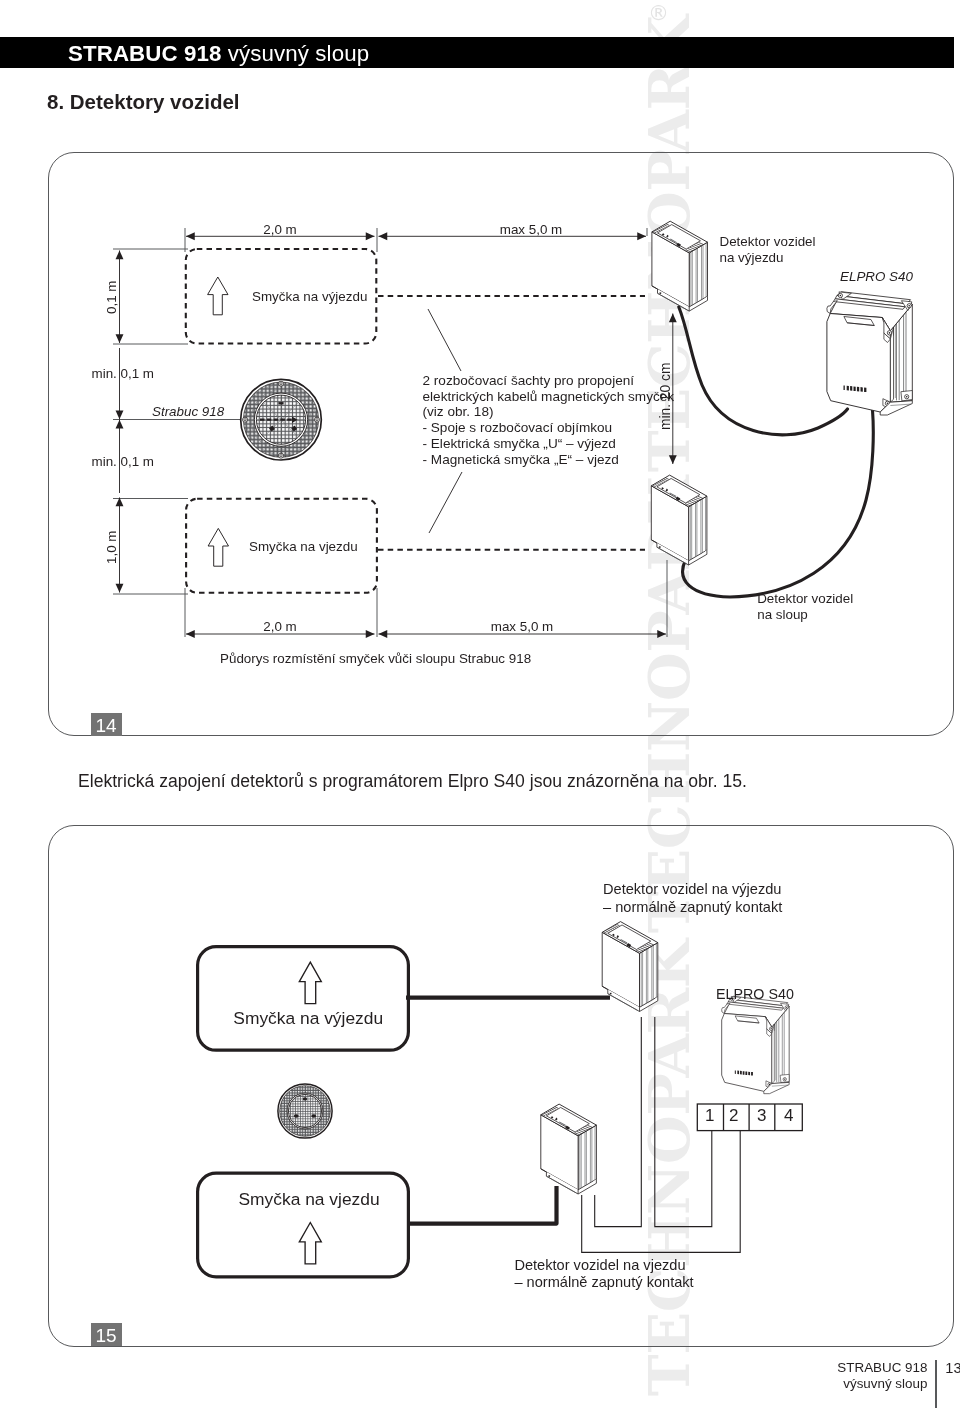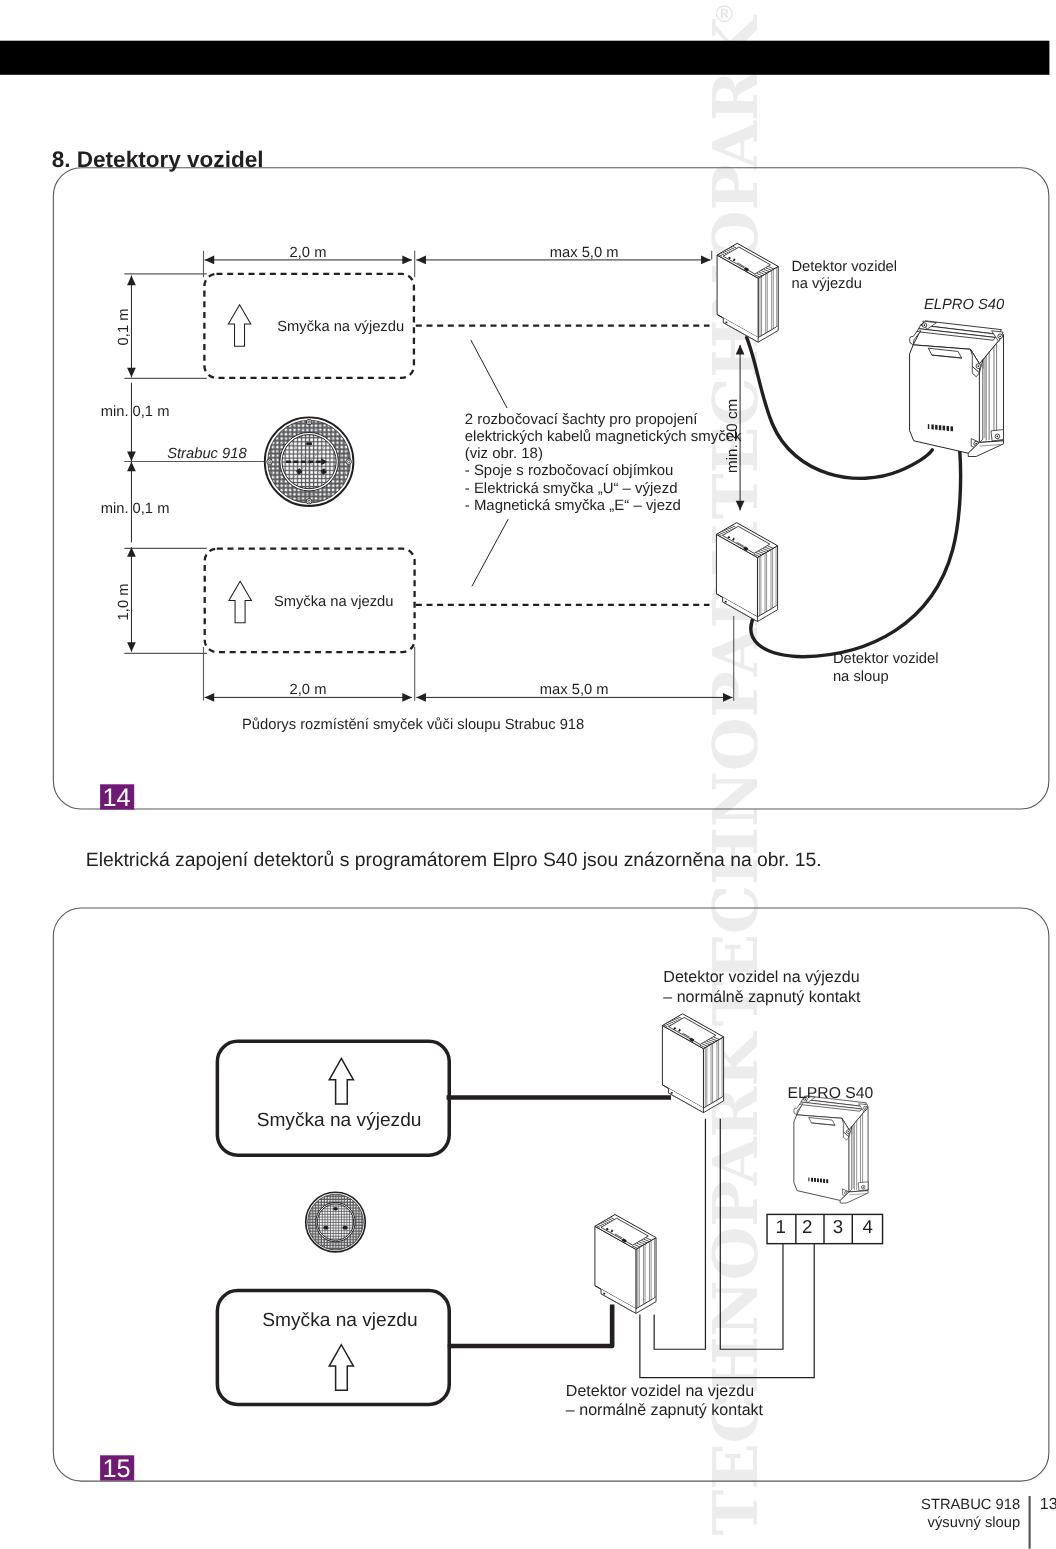--- a/index.html
+++ b/index.html
@@ -12,24 +12,24 @@
         white-space:nowrap;line-height:0.775;letter-spacing:-0.2px;}
   .wm-r{position:absolute;left:648px;top:1px;font-family:"DejaVu Sans",sans-serif;
         font-size:21px;color:#e4e4e4;}
   .layer{position:absolute;left:0;top:0;width:960px;height:1408px;z-index:2;}
 
   
   .hdr-bar{position:absolute;left:0;top:37px;width:954px;height:31px;background:#000;z-index:3;}
   .hdr-txt{position:absolute;left:68px;top:41.2px;font-size:22.3px;font-weight:bold;color:#fff;
            letter-spacing:0.1px;z-index:4;white-space:nowrap;}
   .hdr-txt span.reg{font-weight:normal;}
-  .sect-title{position:absolute;left:47px;top:89.8px;font-size:20.5px;font-weight:bold;z-index:4;margin-top:44px;}
+  .sect-title{position:absolute;left:47px;top:89.8px;font-size:20.5px;font-weight:bold;z-index:4;}
 
   .frame{position:absolute;border:1px solid #58595b;border-radius:26px;box-sizing:border-box;}
-  .badge{position:absolute;background:#701a75;color:#fff;font-size:23px;
+  .badge{position:absolute;background:#737373;color:#fff;font-size:19px;
          text-align:center;line-height:25.6px;width:31px;height:23.2px;z-index:5;}
 
   .cap{position:absolute;font-size:13.4px;white-space:nowrap;z-index:4;}
   .body-txt{position:absolute;left:50px;top:771px;font-size:17.6px;white-space:nowrap;z-index:4;margin-left:28px;}
   .ctr{transform:translateX(-50%);}
   .rot{transform:rotate(-90deg);transform-origin:0 0;}
   .ital{font-style:italic;}
   .t15{font-size:17px;}
   .cap15{font-size:14.6px;}
 
@@ -43,20 +43,24 @@
 <div class="page">
 
   <div id="wm">
     <div class="wm-t" style="top:472px;">TECHNOPARK</div>
     <div class="wm-t" style="top:933px;">TECHNOPARK</div>
     <div class="wm-t" style="top:1396px;">TECHNOPARK</div>
     <div class="wm-r">®</div>
   </div>
 
   <div class="hdr-bar"></div>
+  <div class="hdr-txt">
+    <span>STRABUC 918</span>
+    <span class="reg">výsuvný sloup</span>
+  </div>
   <div class="sect-title">8. Detektory vozidel</div>
 
   <div class="frame" style="left:48px;top:152px;width:906px;height:584px;"></div>
 
   <svg class="layer" id="fig14" viewBox="0 0 960 1408">
     <defs>
       <marker id="ah" viewBox="0 0 10 10" refX="9.6" refY="5" markerWidth="10" markerHeight="9.2" orient="auto-start-reverse" markerUnits="userSpaceOnUse">
         <path d="M0.1 0.7 L9.6 5 L0.1 9.3 Z" fill="#231f20"></path>
       </marker>
       <pattern id="gridfine" width="3.7" height="3.7" patternUnits="userSpaceOnUse">

